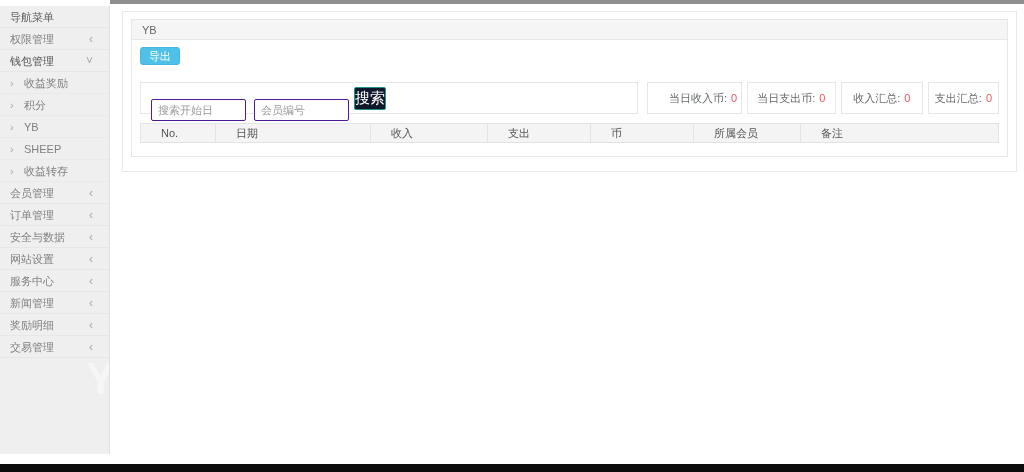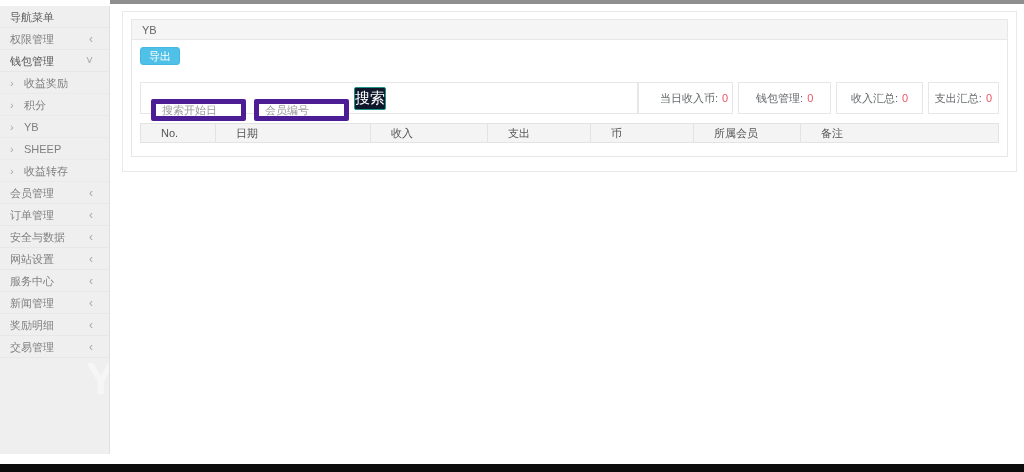--- a/index.html
+++ b/index.html
@@ -62,40 +62,40 @@
     font-size:11px; line-height:16px; cursor:pointer;
     font-family:inherit;
   }
 
   .filter-row { display:flex; align-items:stretch; height:32px; margin-top:1px; }
   .search-box {
     width:498px; flex:none; border:1px solid #e7e7e7; background:#fff;
     display:flex; align-items:center; padding-left:10px;
   }
   .search-box input {
-    width:95px; height:22px; border:5px solid #4c1d95; border-radius:2px;
+    width:95px; height:22px; border:1px solid #4c1d95; border-radius:2px;
     padding:0 6px; font-size:11px; color:#555; outline:none;
     font-family:inherit;
     margin-top:23px;
   }
   .search-box input::placeholder { color:#9a9a9a; }
   .search-box input + input { margin-left:8px; }
   .btn-search {
     margin-left:5px; width:32px; height:23px;
     background:#0f172a; color:#fff; border:1px solid #1f9488; border-radius:2px;
     font-size:15px; cursor:pointer; font-family:inherit;
   }
   .stat {
     border:1px solid #e7e7e7; background:#fff;
     display:flex; align-items:center; justify-content:center;
     padding:0 6px; white-space:nowrap;
   }
   .stat .stat-lbl { color:#676a6c; }
   .stat .stat-val { color:#ed5565; margin-left:4px; }
-  .stat-1 { margin-left:0; width:95px;padding-left:23px; }
+  .stat-1 { margin-left:9px; width:95px;padding-left:23px; }
   .stat-2 { margin-left:5px; width:94px; }
   .stat-3 { margin-left:5px; width:87px; }
   .stat-4 { margin-left:5px; flex:1; }
 
   table.grid { width:100%; margin-top:9px; border-collapse:collapse; table-layout:fixed; }
   table.grid th {
     height:19px; background:#f4f4f4; border:1px solid #e3e3e3;
     font-weight:normal; font-size:11px; color:#555; text-align:left;
     padding:0 0 0 20px; white-space:nowrap; overflow:hidden;
   }
@@ -192,21 +192,21 @@
             <input type="text" placeholder="搜索开始日" style="">
             <input type="text" placeholder="会员编号" style="">
             <button class="btn-search">搜索</button>
           </div>
 
           <div class="stat stat-1">
             <span class="stat-lbl">当日收入币:</span>
             <span class="stat-val">0</span>
           </div>
           <div class="stat stat-2">
-            <span class="stat-lbl">钱包管理:</span>
+            <span class="stat-lbl">当日支出币:</span>
             <span class="stat-val">0</span>
           </div>
           <div class="stat stat-3">
             <span class="stat-lbl">收入汇总:</span>
             <span class="stat-val">0</span>
           </div>
           <div class="stat stat-4">
             <span class="stat-lbl">支出汇总:</span>
             <span class="stat-val">0</span>
           </div>

